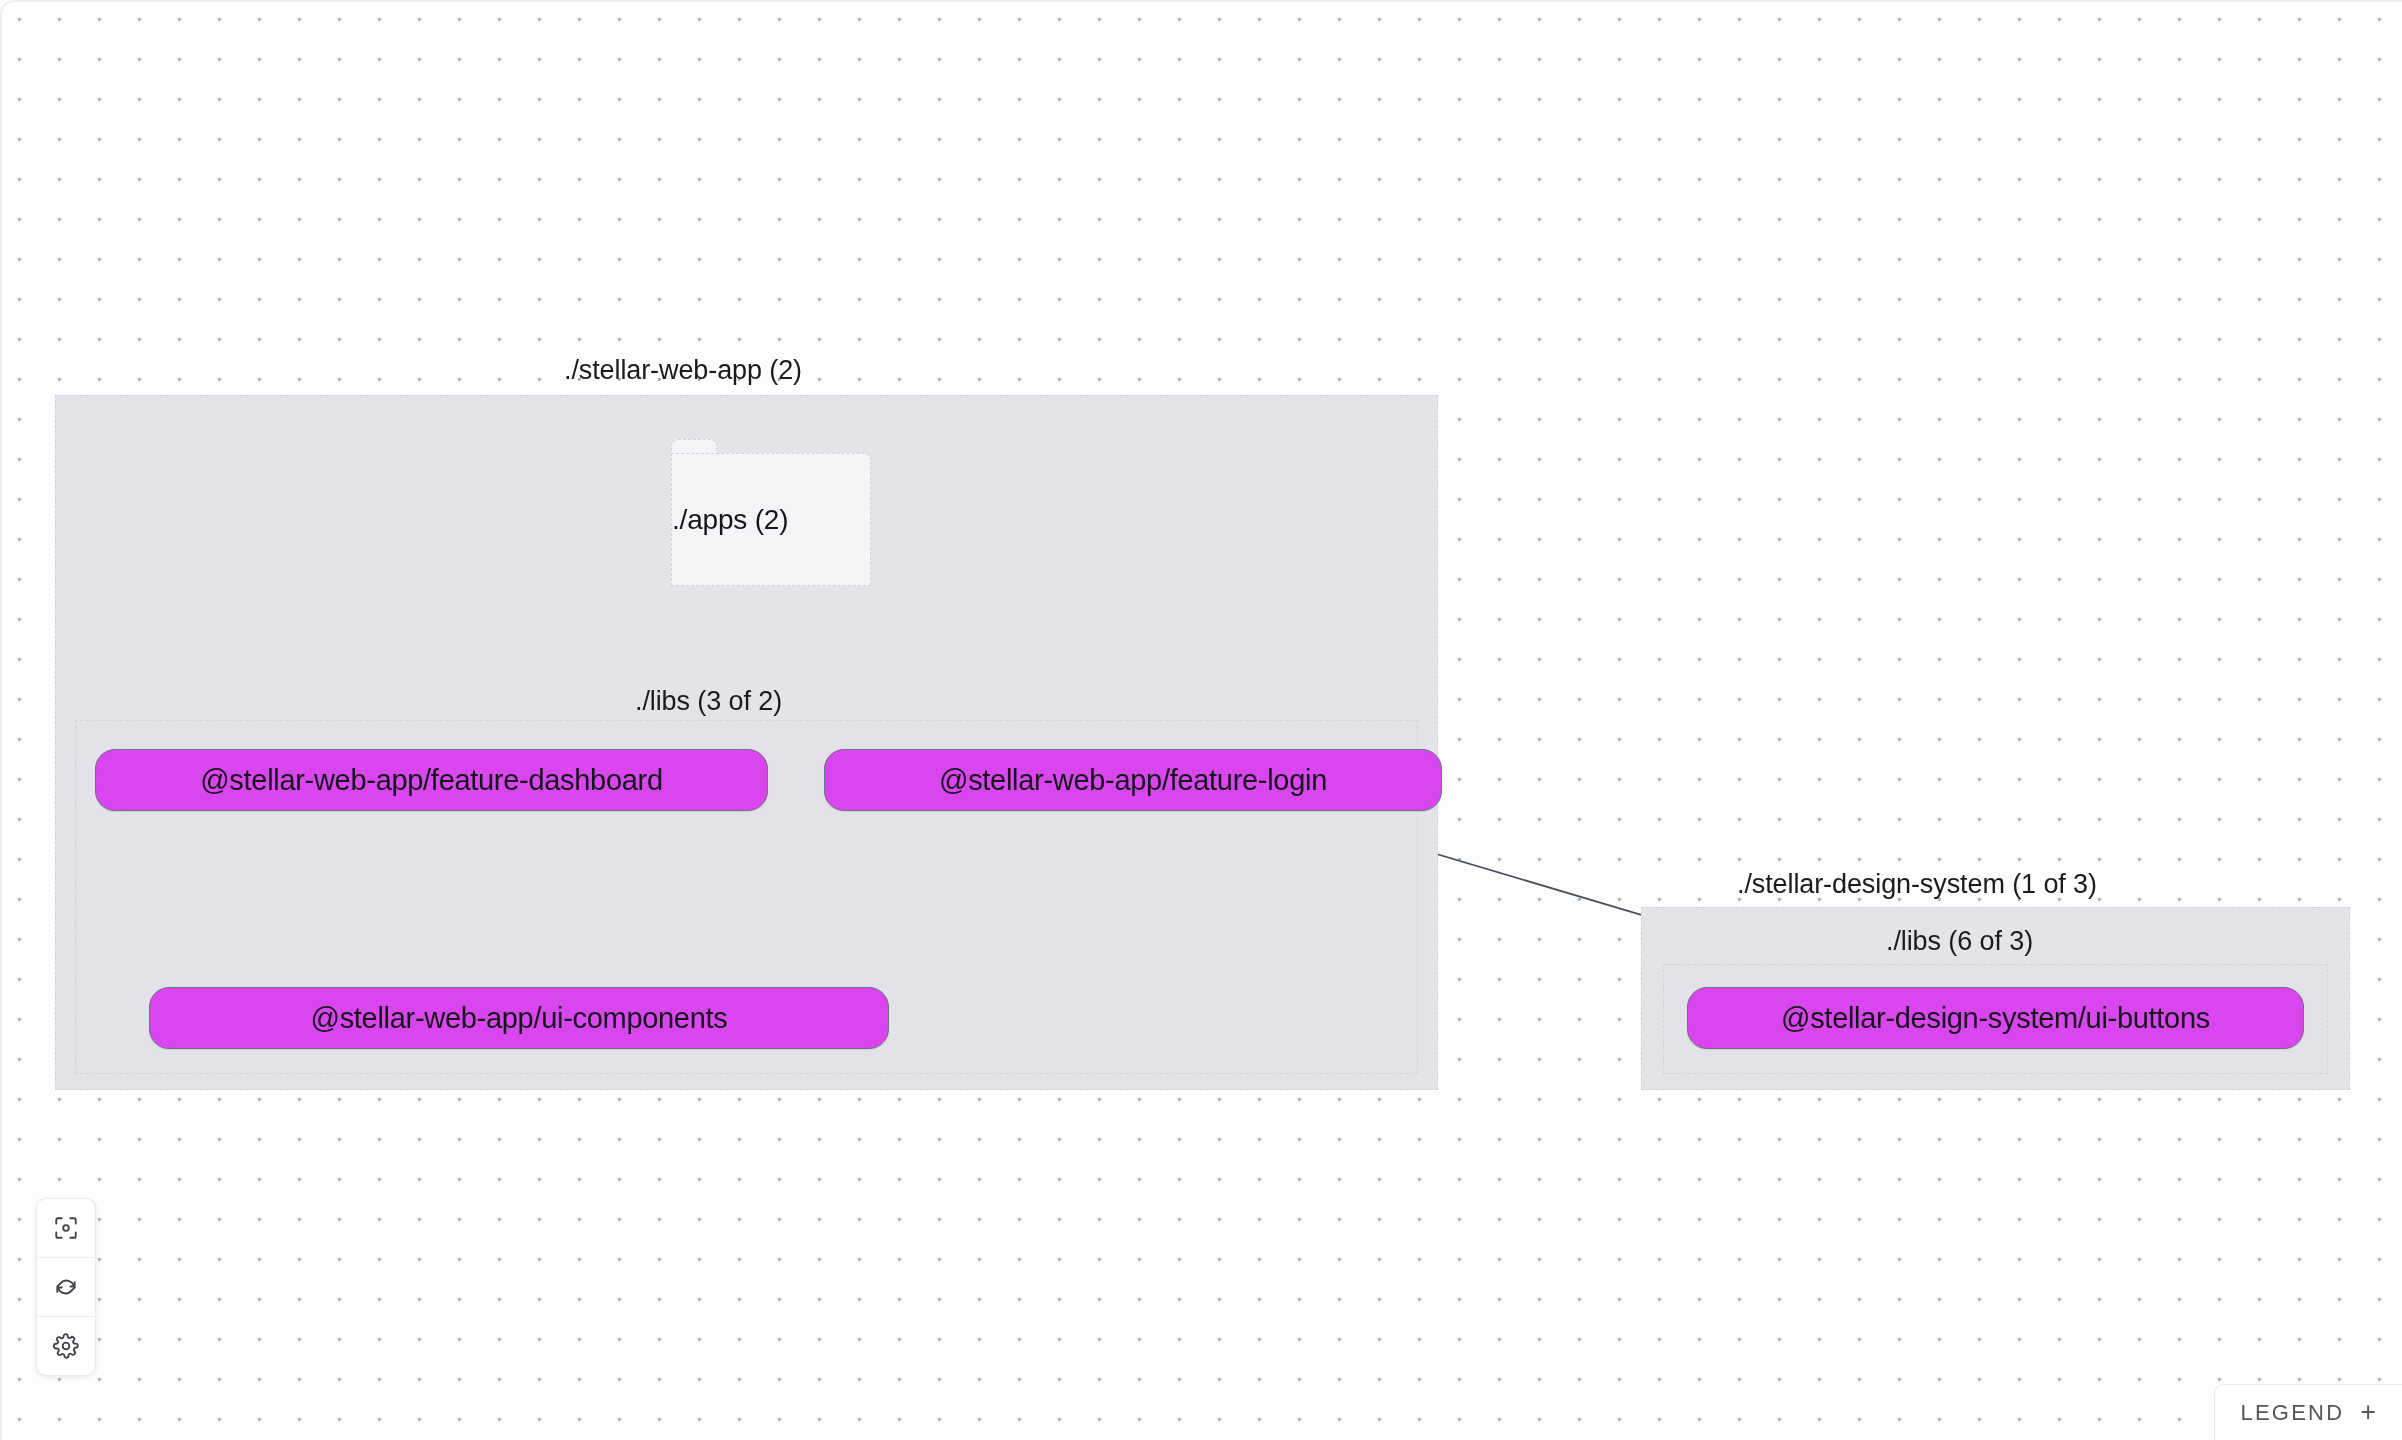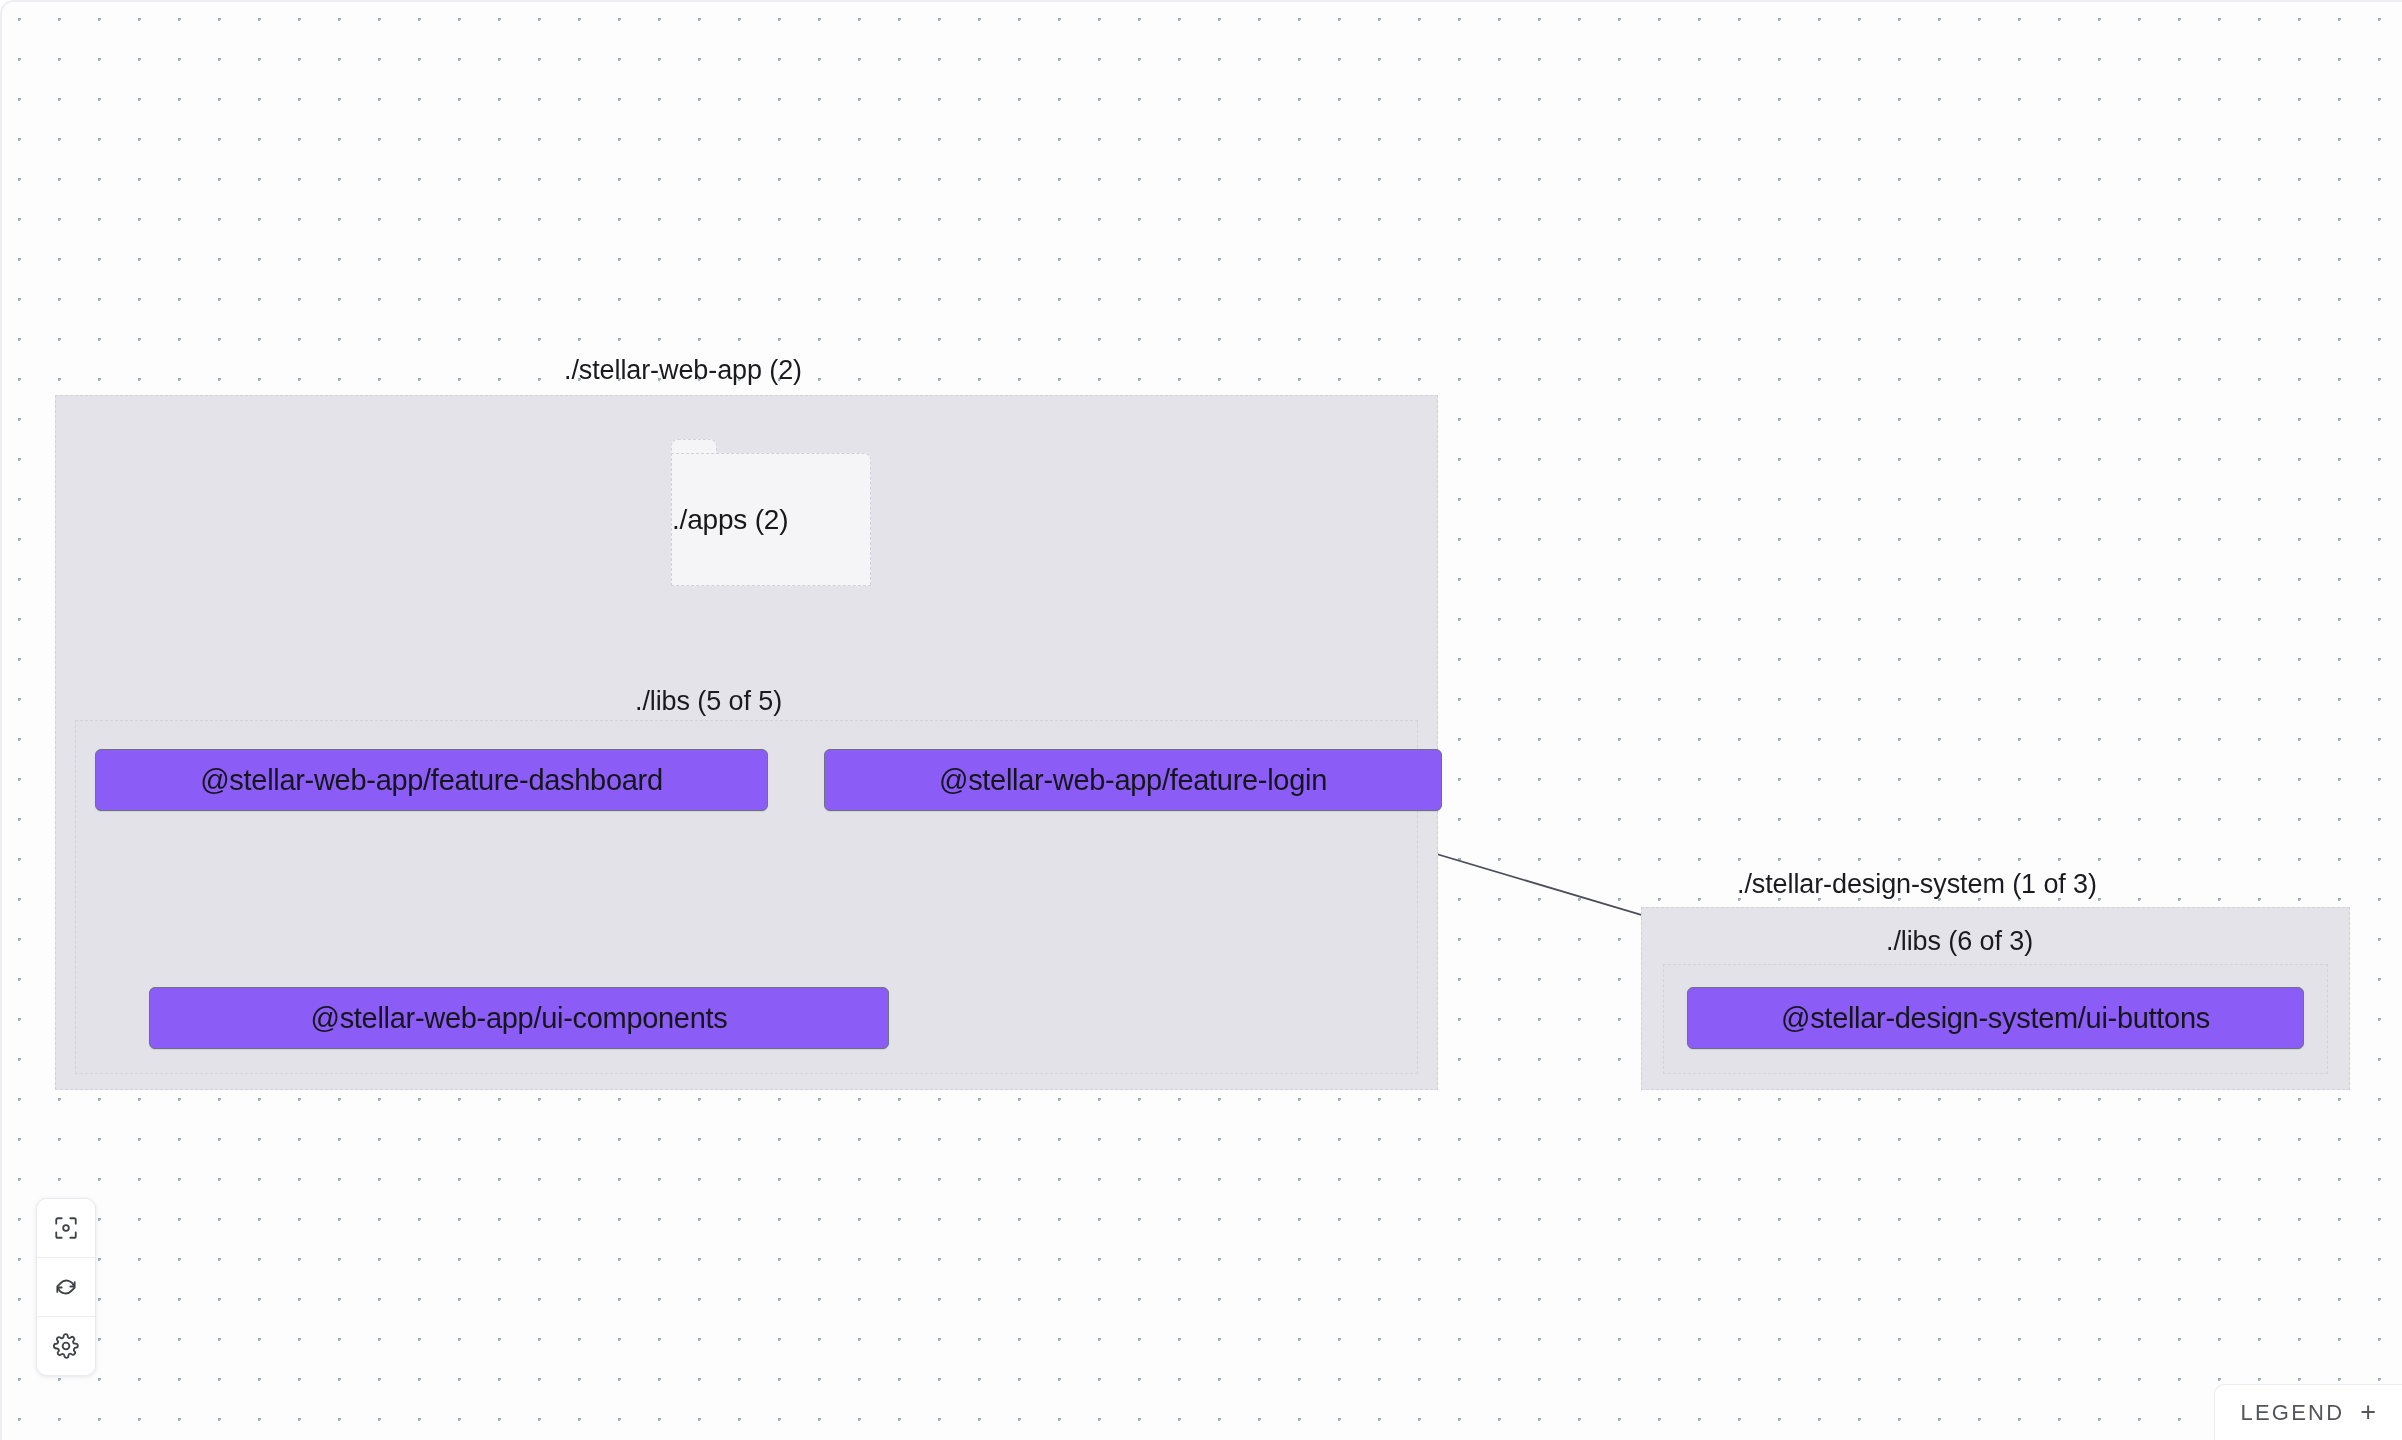--- a/index.html
+++ b/index.html
@@ -98,23 +98,23 @@
   .folder-label {
     font-size: 28px;
     color: #17171b;
     letter-spacing: -0.2px;
   }
 
   
   .node {
     position: absolute;
     box-sizing: border-box;
-    background: #8b5cf6;
+    background: #d946ef;
     border: 1.6px solid #6b7280;
-    border-radius: 6px;
+    border-radius: 20px;
     display: flex;
     align-items: center;
     justify-content: center;
     box-shadow: 0 1px 1px rgba(30,35,50,0.10);
   }
   .node-label {
     font-size: 29px;
     color: #15161a;
     letter-spacing: -0.3px;
     white-space: nowrap;
@@ -198,21 +198,21 @@
 
     <path d="M 1022 812 L 559 978" fill="none" stroke="#4b4f58" stroke-width="1.7" marker-end="url(#arrow)"></path>
 
     <path d="M 1300 812 L 1855 977" fill="none" stroke="#4b4f58" stroke-width="1.7" marker-end="url(#arrow)"></path>
   </svg>
 
   <div class="group" style="left:53px; top:393px; width:1383px; height:695px;"></div>
   <div class="group-label" style="left:562px; top:355px;">./stellar-web-app (2)</div>
 
   <div class="group level2" style="left:73px; top:718px; width:1343px; height:354px;"></div>
-  <div class="group-label" style="left:633px; top:686px;">./libs (5 of 5)</div>
+  <div class="group-label" style="left:633px; top:686px;">./libs (3 of 2)</div>
 
   <div class="group" style="left:1639px; top:905px; width:709px; height:183px;"></div>
   <div class="group-label" style="left:1735px; top:869px;">./stellar-design-system (1 of 3)</div>
 
   <div class="group level2" style="left:1661px; top:962px; width:665px; height:110px;"></div>
   <div class="group-label" style="left:1884px; top:926px;">./libs (6 of 3)</div>
 
   <div class="folder" style="left:669px; top:437px; width:200px; height:147px;">
     <div class="folder-tab"></div>
     <div class="folder-body">

